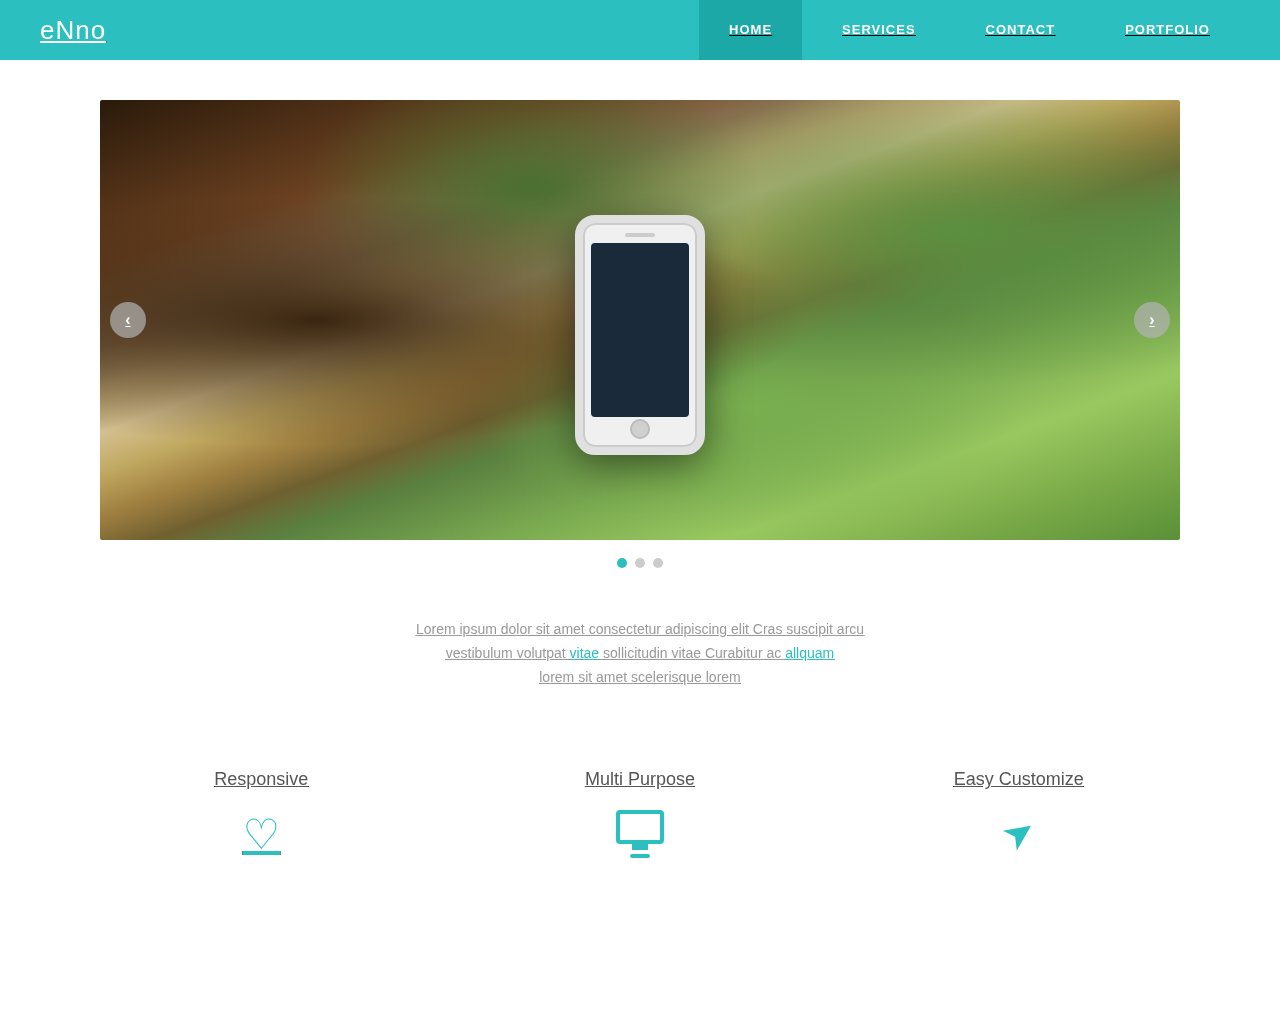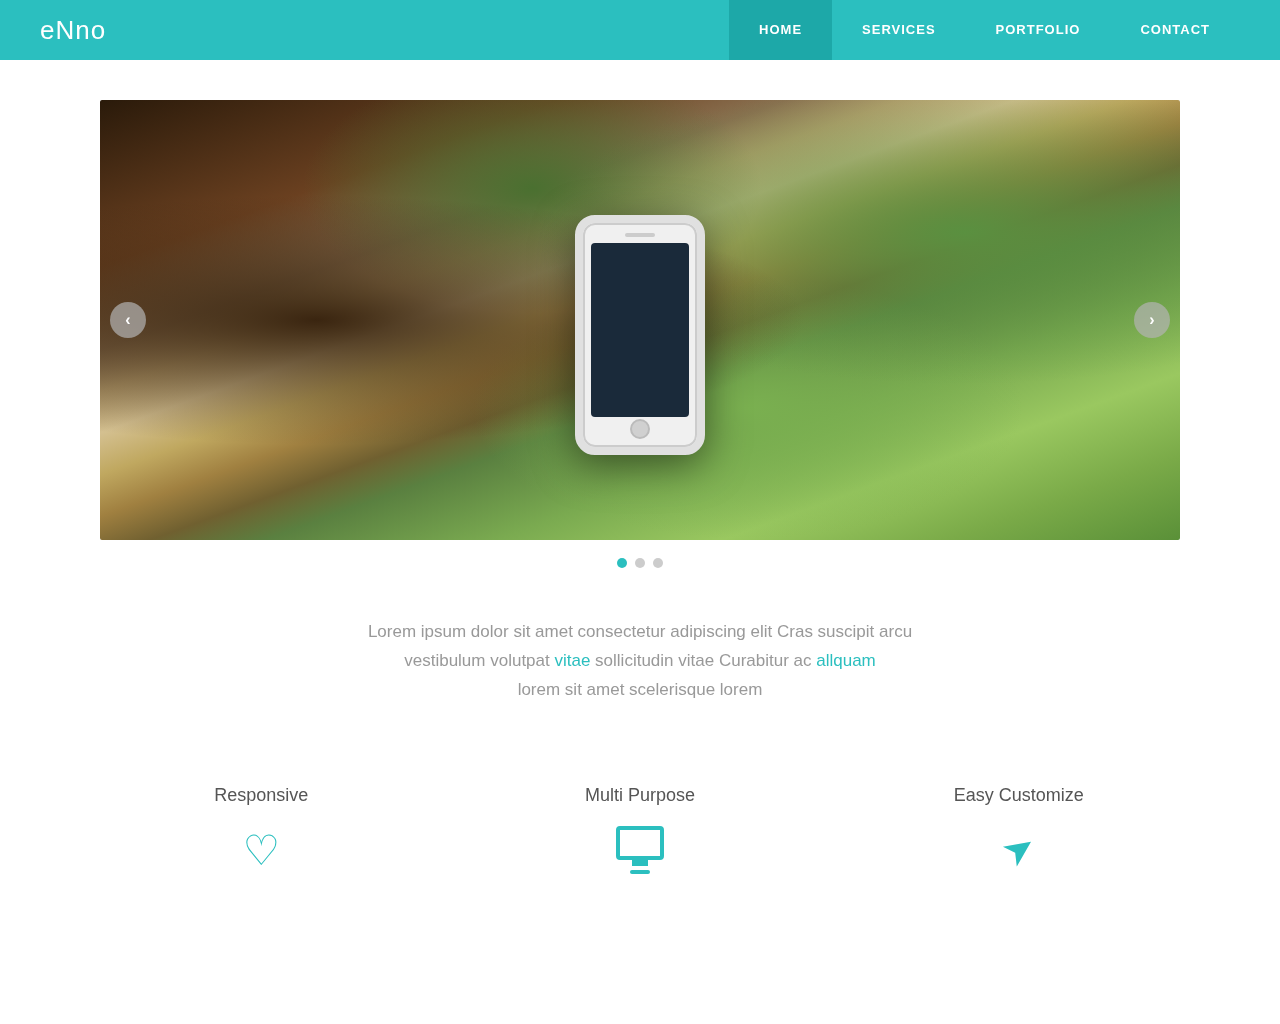--- a/index.html
+++ b/index.html
@@ -1,15 +1,15 @@
 <!DOCTYPE html>
 <html><head>
   <meta charset="utf-8">
   <style>
-    * { margin: 0; padding: 0; box-sizing: border-box; }
+    * { margin: 0; padding: 0; box-sizing: border-box; text-decoration: underline; }
     body { font-family: 'Segoe UI', Arial, sans-serif; background: #fff; width: 1280px; }
 
     
     nav {
       background: #2bbfbf;
       display: flex;
       align-items: center;
       height: 60px;
       padding: 0 40px;
     }
@@ -28,20 +28,21 @@
       display: block;
       padding: 0 30px;
       height: 60px;
       line-height: 60px;
       color: #fff;
       text-decoration: none;
       font-size: 13px;
       font-weight: 600;
       letter-spacing: 1px;
       text-transform: uppercase;
+      margin-left: 10px;
     }
     .nav-links li.active a { background: #1da8a8; }
 
     
     .slider-section {
       position: relative;
       width: 1080px;
       margin: 40px auto 0;
       height: 440px;
       overflow: hidden;
@@ -147,21 +148,21 @@
       text-align: center;
       padding: 50px 20px 30px;
     }
     .content-section h2 {
       font-size: 32px;
       font-weight: 400;
       color: #444;
       margin-bottom: 20px;
     }
     .content-section p {
-      font-size: 17px;
+      font-size: 14px;
       color: #999;
       line-height: 1.7;
       max-width: 600px;
       margin: 0 auto;
     }
 
     
     .features-section {
       display: flex;
       justify-content: center;
@@ -237,24 +238,24 @@
 <nav>
   <div class="nav-logo">eNno</div>
   <ul class="nav-links">
     <li class="active">
       <a href="#">HOME</a>
     </li>
     <li>
       <a href="#">SERVICES</a>
     </li>
     <li>
-      <a href="#">PORTFOLIO</a>
+      <a href="#">CONTACT</a>
     </li>
     <li>
-      <a href="#">CONTACT</a>
+      <a href="#">PORTFOLIO</a>
     </li>
   </ul>
 </nav>
 
 <div style="position:relative; width:1080px; margin:40px auto 0;">
   <div class="slider-section">
     <div class="slider-bg"></div>
     <div class="phone-wrap">
       <div class="phone">
         <div class="phone-speaker"></div>

